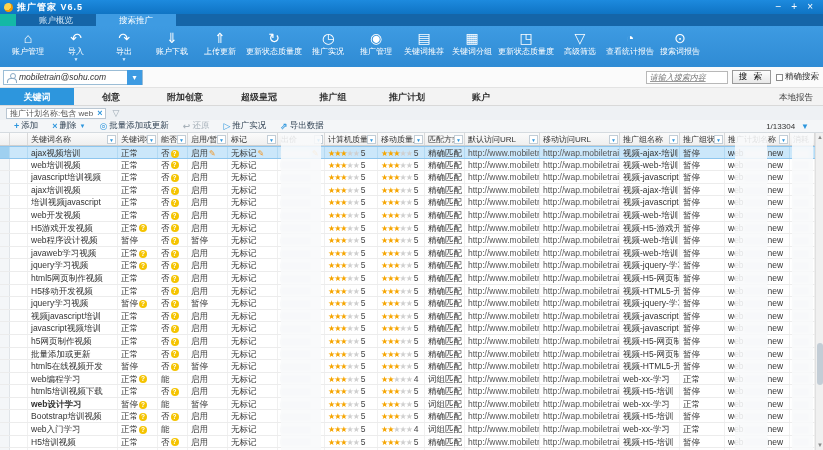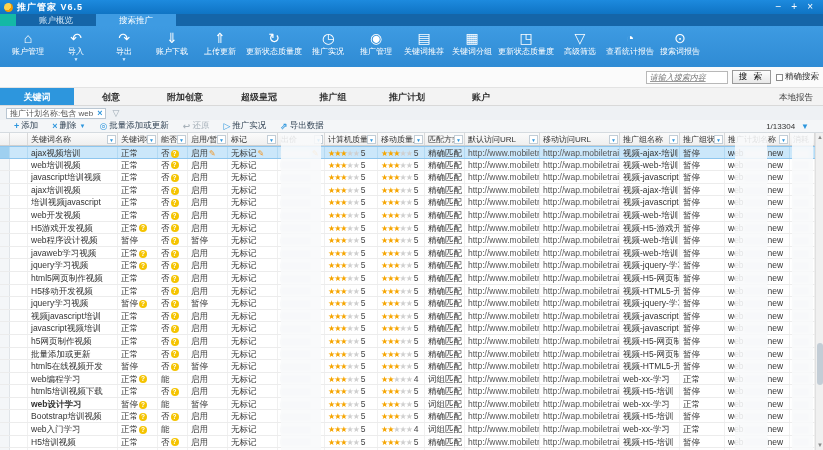--- a/index.html
+++ b/index.html
@@ -185,20 +185,25 @@
         <span class="tico">◔</span>
         <span class="tlabel">查看统计报告</span>
       </div>
       <div class="tbtn">
         <span class="tico">⊙</span>
         <span class="tlabel">搜索词报告</span>
       </div>
     </div>
 
   <div class="accrow">
+    <div class="accsel">
+      <span class="accico"></span>
+      <span class="accval">mobiletrain@sohu.com</span>
+      <span class="acccaret">▾</span>
+    </div>
     <div class="searchzone">
       <input class="searchinput" placeholder="请输入搜索内容" style="">
       <button class="searchbtn">搜 索</button>
       <span class="exact">
         <span class="cb"></span>
         <span>精确搜索</span>
       </span>
     </div>
   </div>
 

